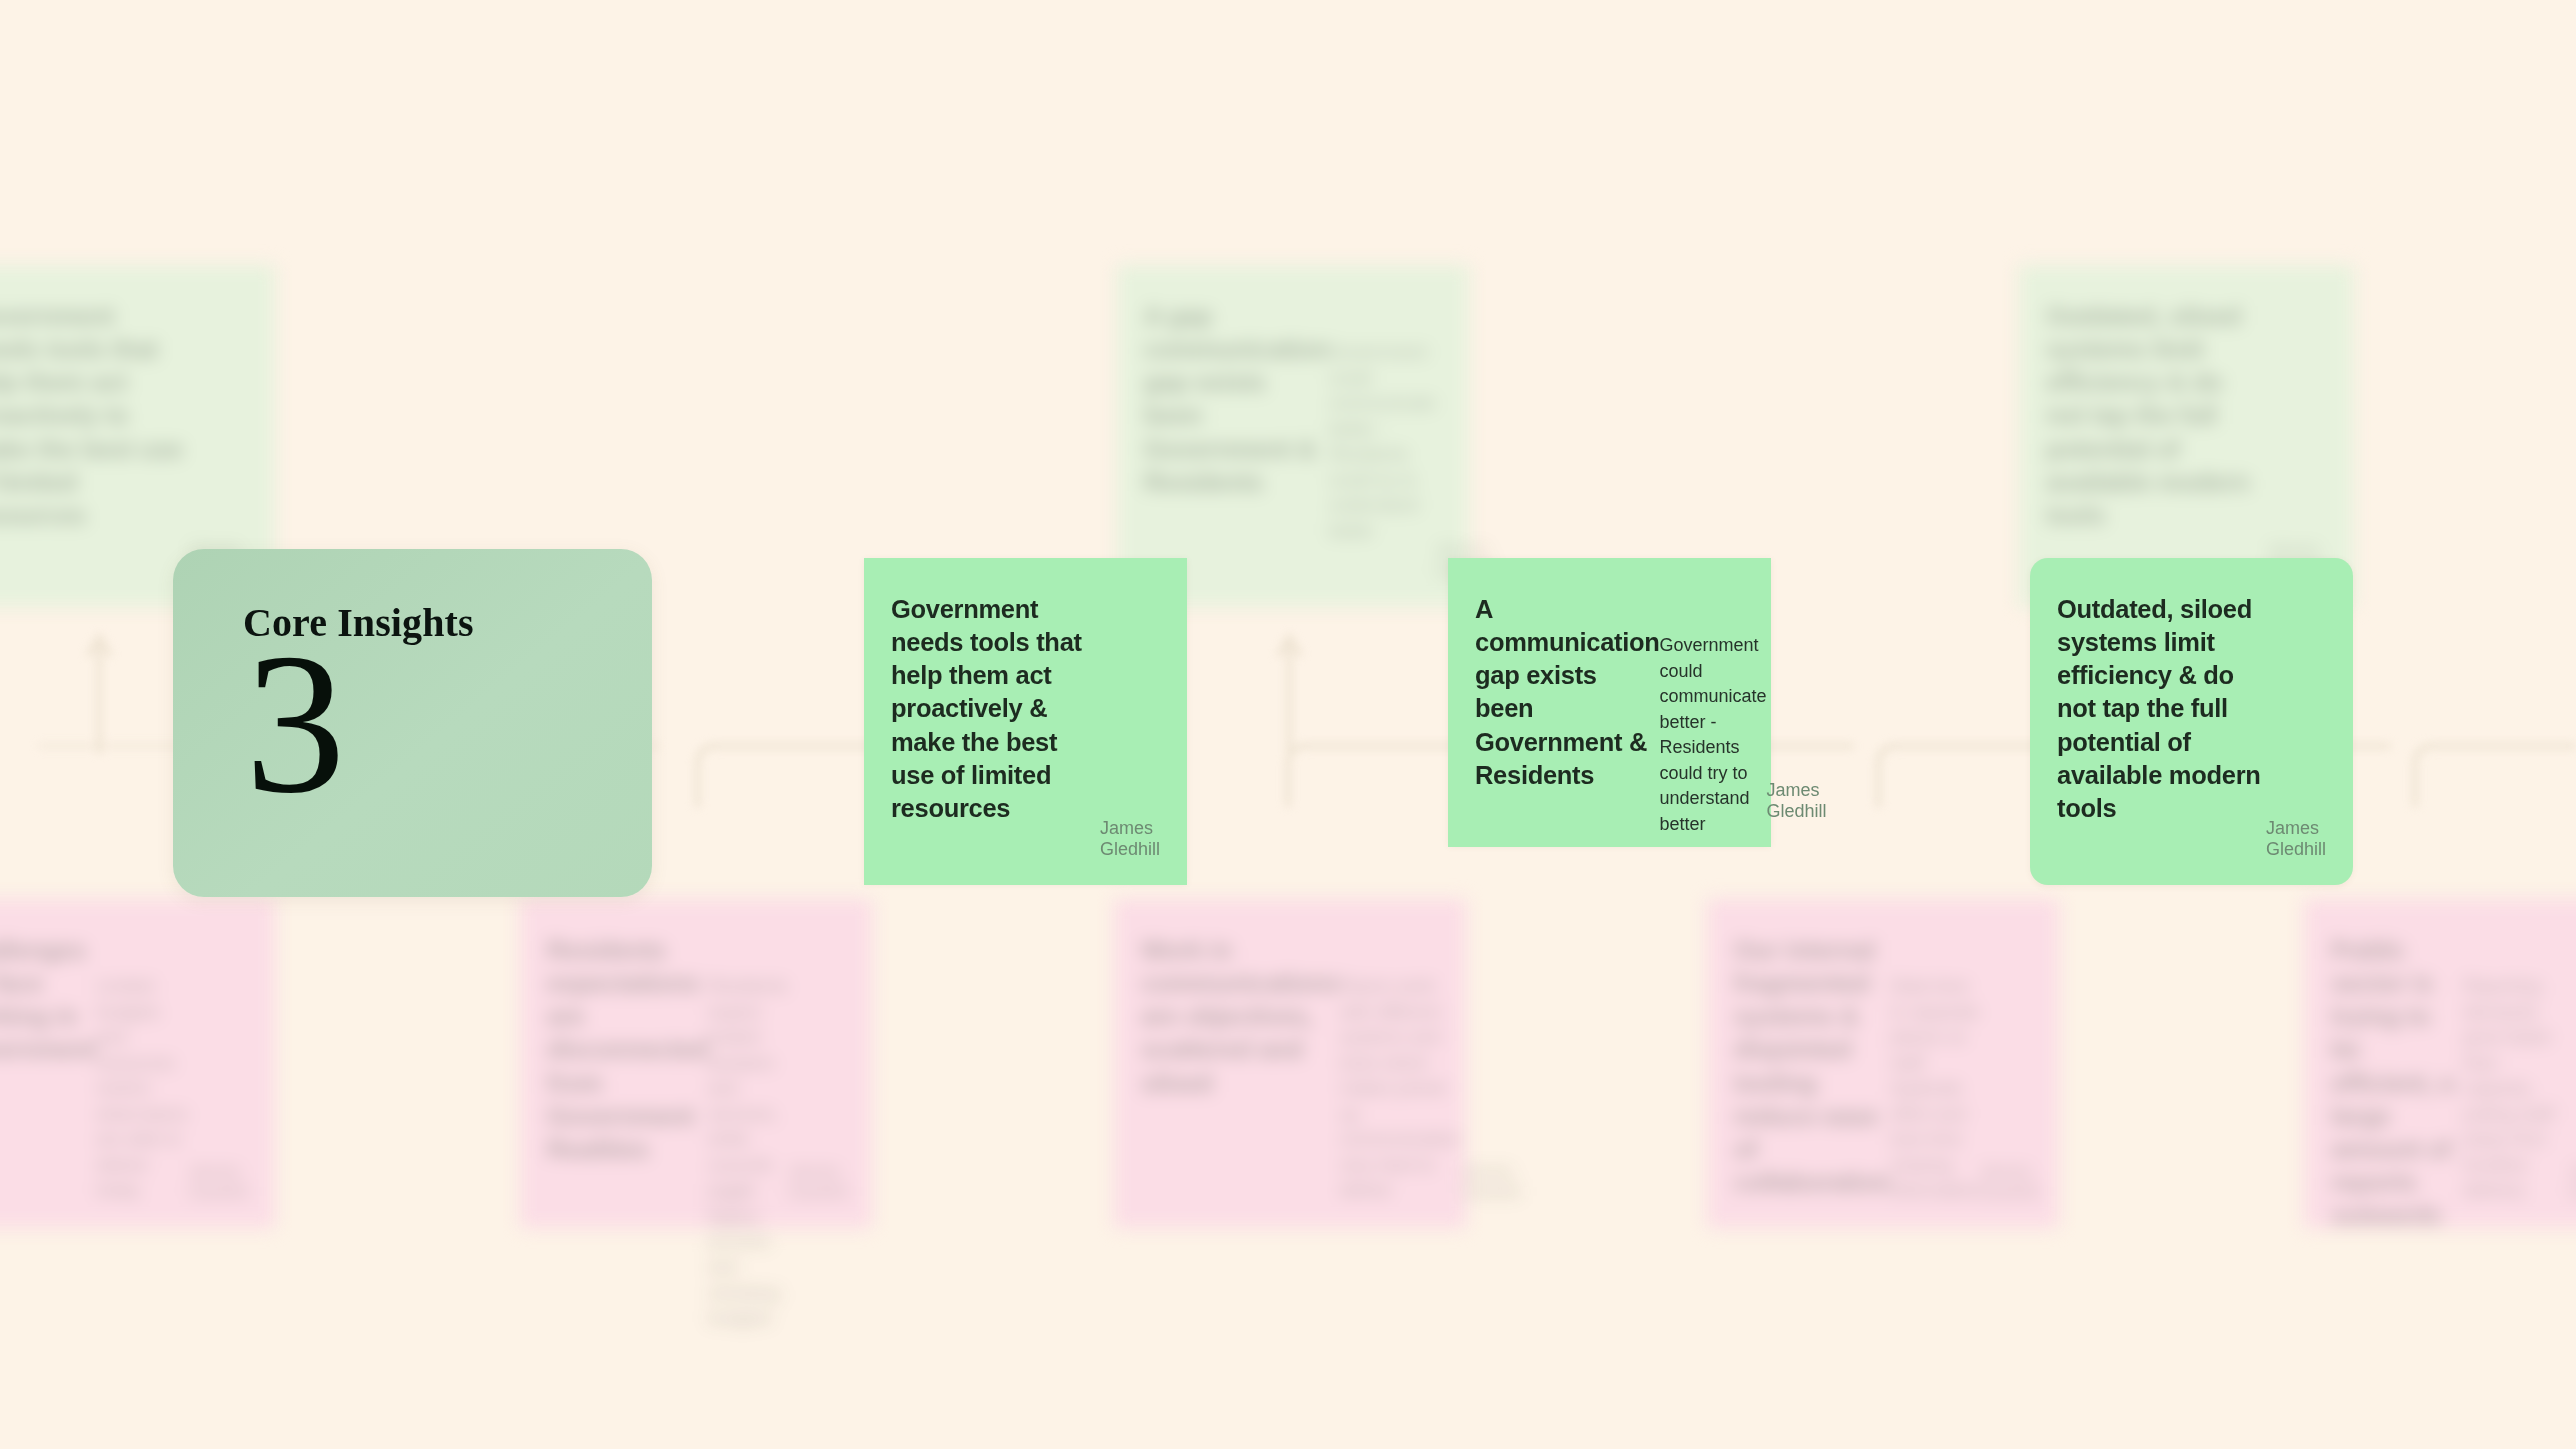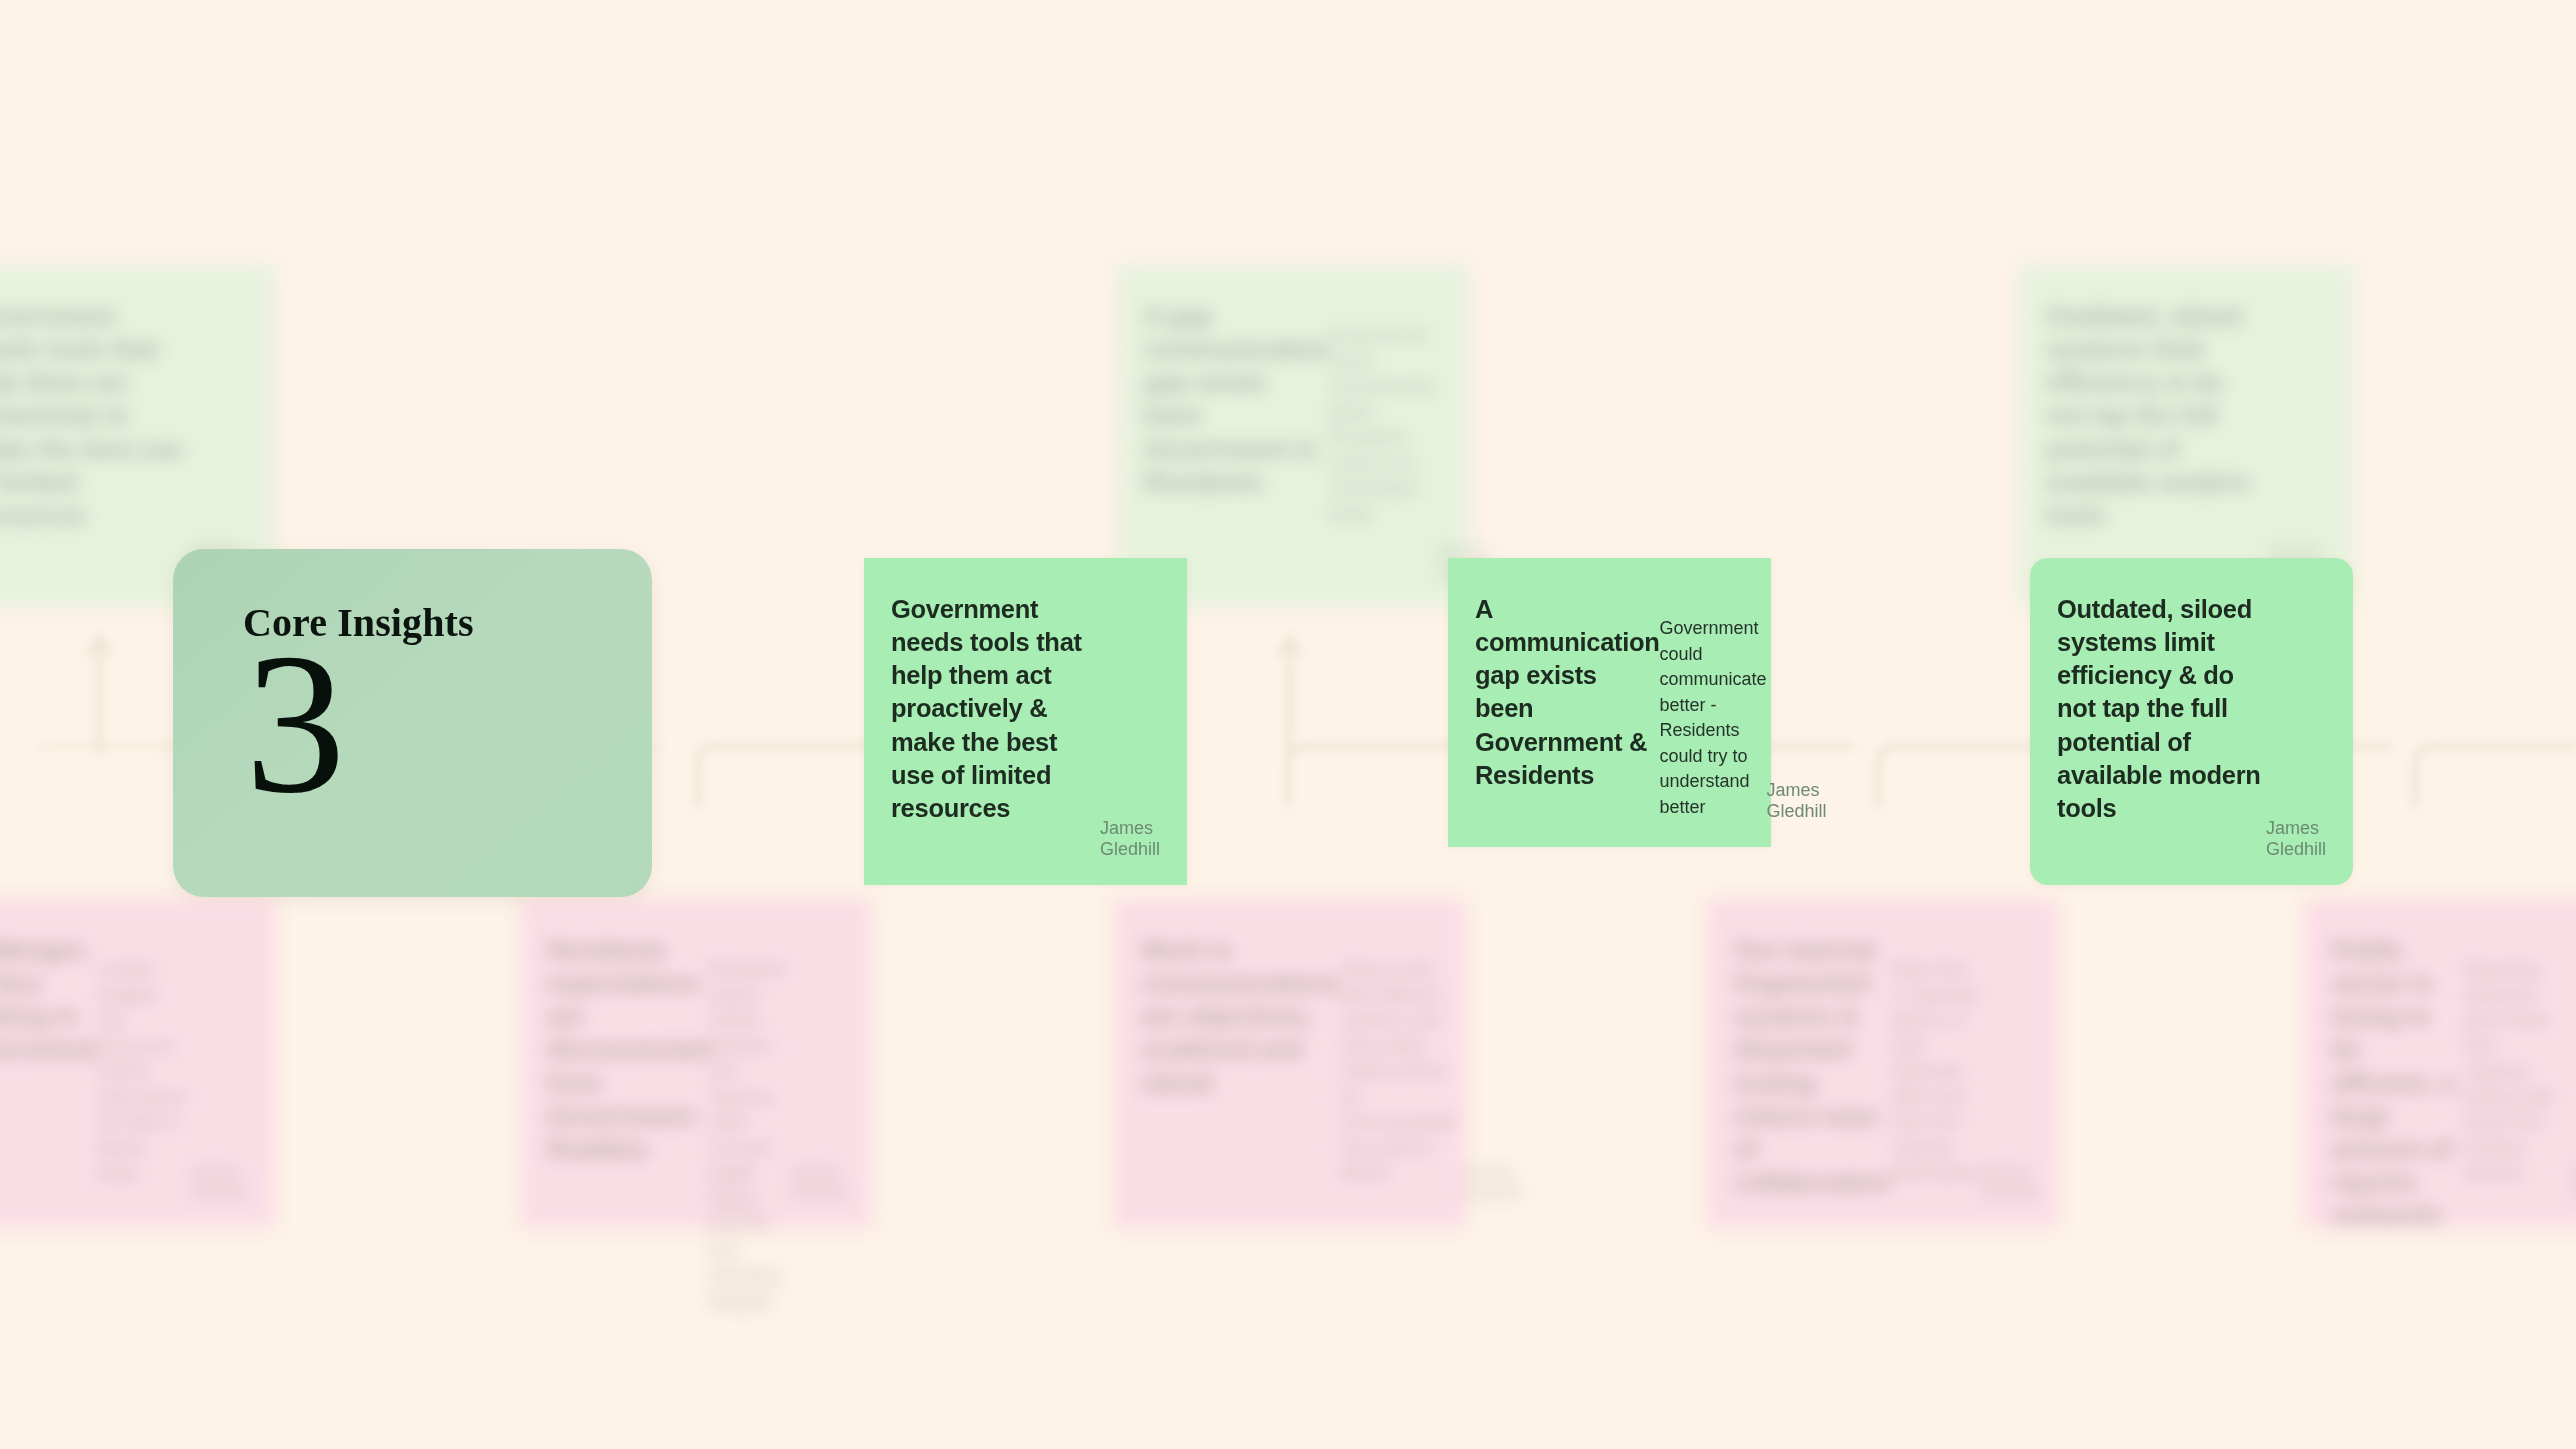--- a/index.html
+++ b/index.html
@@ -45,21 +45,21 @@
     box-shadow: 0 1.3px 6.7px rgba(120,90,60,.07);
   }
   .sticky .s-title {
     font-weight:700;
     font-size:25.5px;
     line-height:1.30;
     letter-spacing:-0.3px;
     color:#1d2b20;
   }
   .sticky .s-sub {
-    margin-top:23px;
+    margin-top:40px;
     font-weight:400;
     font-size:18px;
     line-height:1.42;
     color:#26332a;
   }
   .sticky .s-author {
     margin-top:auto;
     margin-bottom:25.5px;
     font-size:18px;
     font-weight:400;

